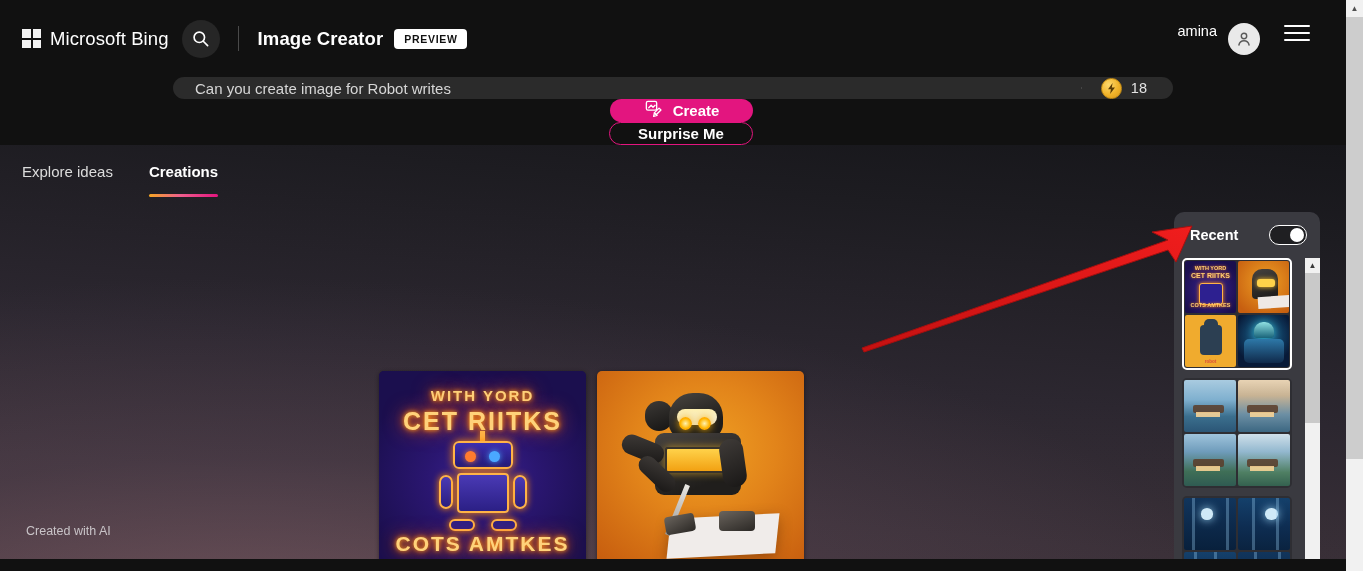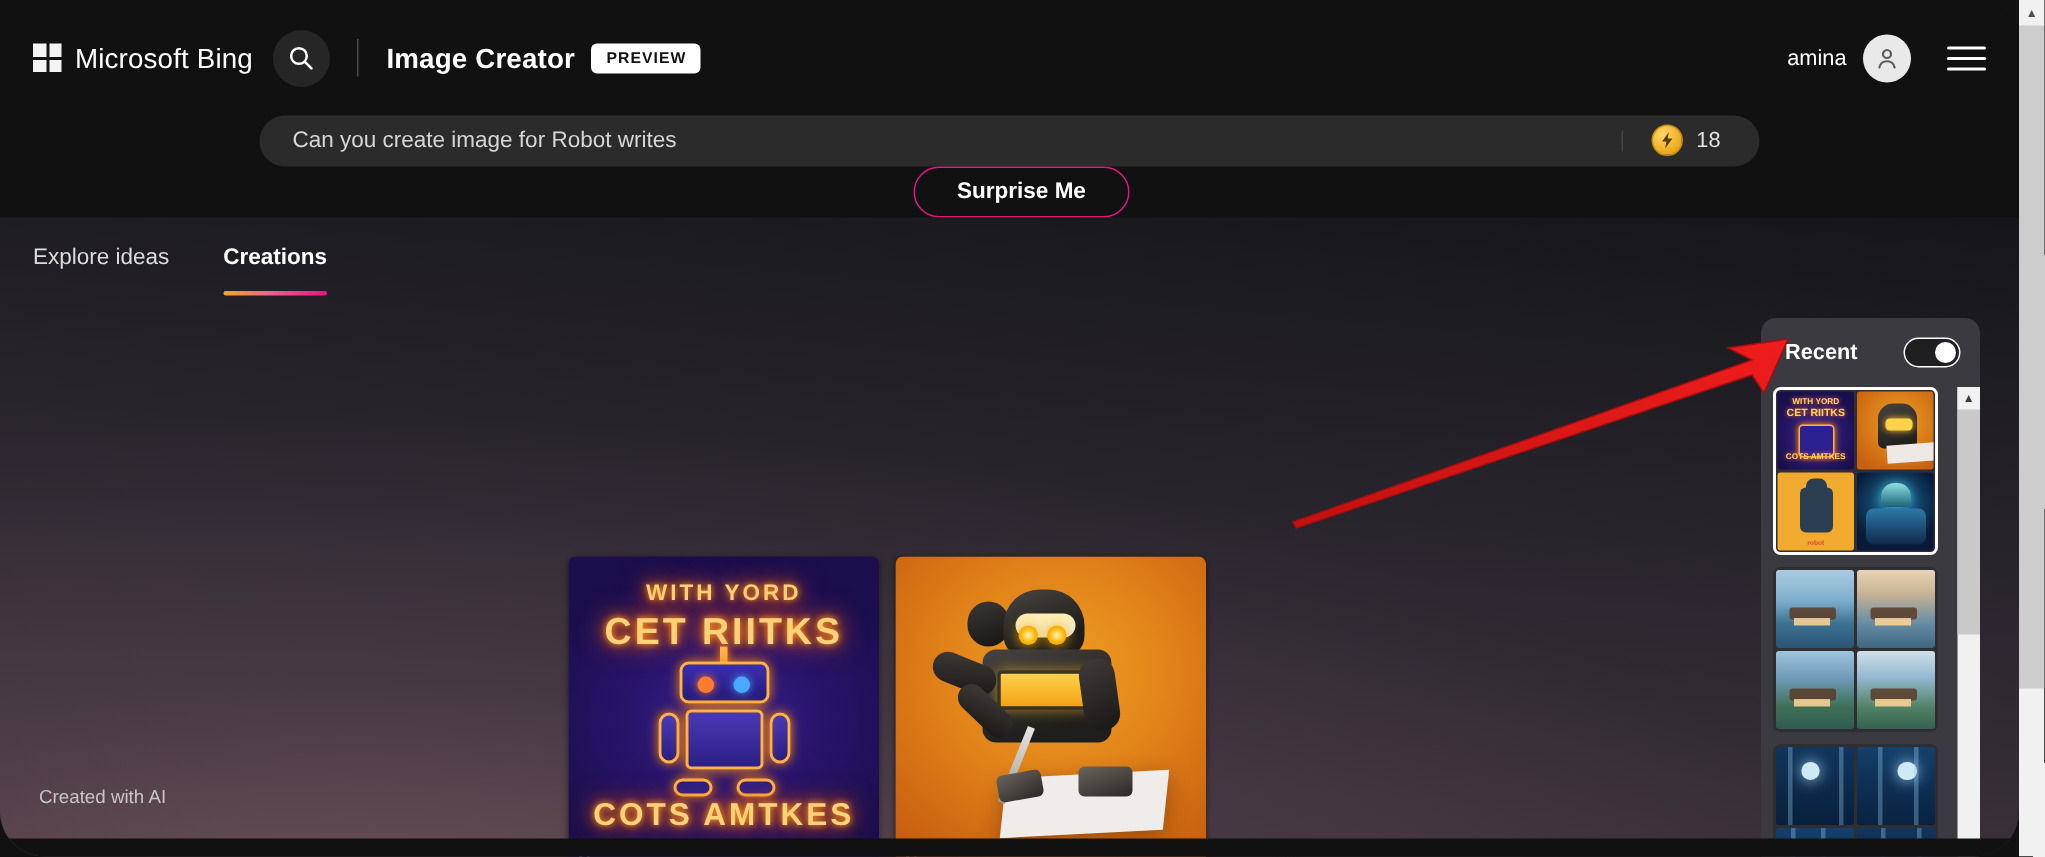--- a/index.html
+++ b/index.html
@@ -32,21 +32,20 @@
     position: absolute; top: 17px; left: 0;
     width: 17px; height: 442px;
     background: #cdcdcd;
   }
 
   
   .viewport {
     position: absolute; top: 0; left: 0;
     width: 1346px; height: 571px;
     overflow: hidden;
-    border-radius: 30px;
   }
 
   
   .topbar {
     position: relative;
     height: 77px;
     background: #111111;
     display: flex; align-items: center;
     padding: 0 0 0 22px;
   }
@@ -79,22 +78,22 @@
   .preview-pill {
     margin-left: 11px;
     background: #ffffff; color: #111111;
     font-size: 10.5px; font-weight: 700;
     letter-spacing: .7px;
     padding: 4px 9px 4px 10px;
     border-radius: 4px;
   }
   .topbar-right {
     margin-left: auto;
-    display: flex; align-items: center;
-    padding-right: 22px;
+    display: flex; 
+    padding-right: 36px;
   }
   .user-name { color: #ffffff; font-size: 14.5px; margin-right: 11px; }
   .avatar {
     width: 32px; height: 32px; border-radius: 50%;
     background: #e9e9e9;
     display: flex; align-items: center; justify-content: center;
     cursor: pointer;
   }
   .hamburger {
     margin-left: 24px;
@@ -540,20 +539,31 @@
         <span class="boost-sep"></span>
         <span class="boost">
           <span class="coin">
             <svg width="9" height="11" viewBox="0 0 10 14">
                 <polygon points="6.4,0 0.6,8 4.3,8 3.2,14 9.4,5.6 5.4,5.6" fill="#5a3c05"></polygon>
               </svg>
           </span>
           <span class="boost-count">18</span>
         </span>
       </div>
+      <button class="btn-create">
+        <span>
+          <svg width="19" height="19" viewBox="0 0 24 24" fill="none" stroke="#ffffff" stroke-width="1.7" stroke-linecap="round" stroke-linejoin="round">
+            <rect x="3" y="3" width="13" height="11" rx="2"></rect>
+            <path d="M6 11l3-3 2.4 2.4L14 8"></path>
+            <path d="M13 17.5l6-6 2.4 2.4-6 6z"></path>
+            <path d="M12.2 21.8l1-4.3 3.3 3.3z"></path>
+          </svg>
+        </span>
+        <span>Create</span>
+      </button>
       <button class="btn-surprise">
         <span>Surprise Me</span>
       </button>
     </div>
 
     <div class="body-area">
 
       <div class="tabs">
         <span class="tab">Explore ideas</span>
         <span class="tab active">Creations</span>

